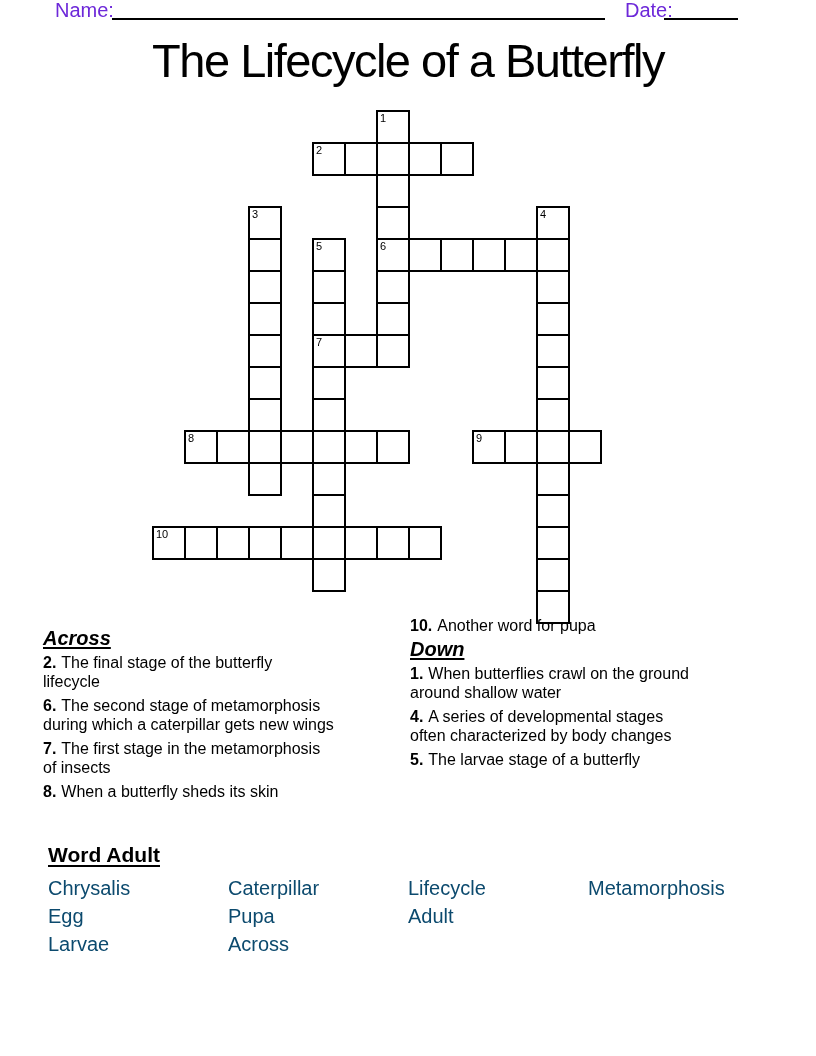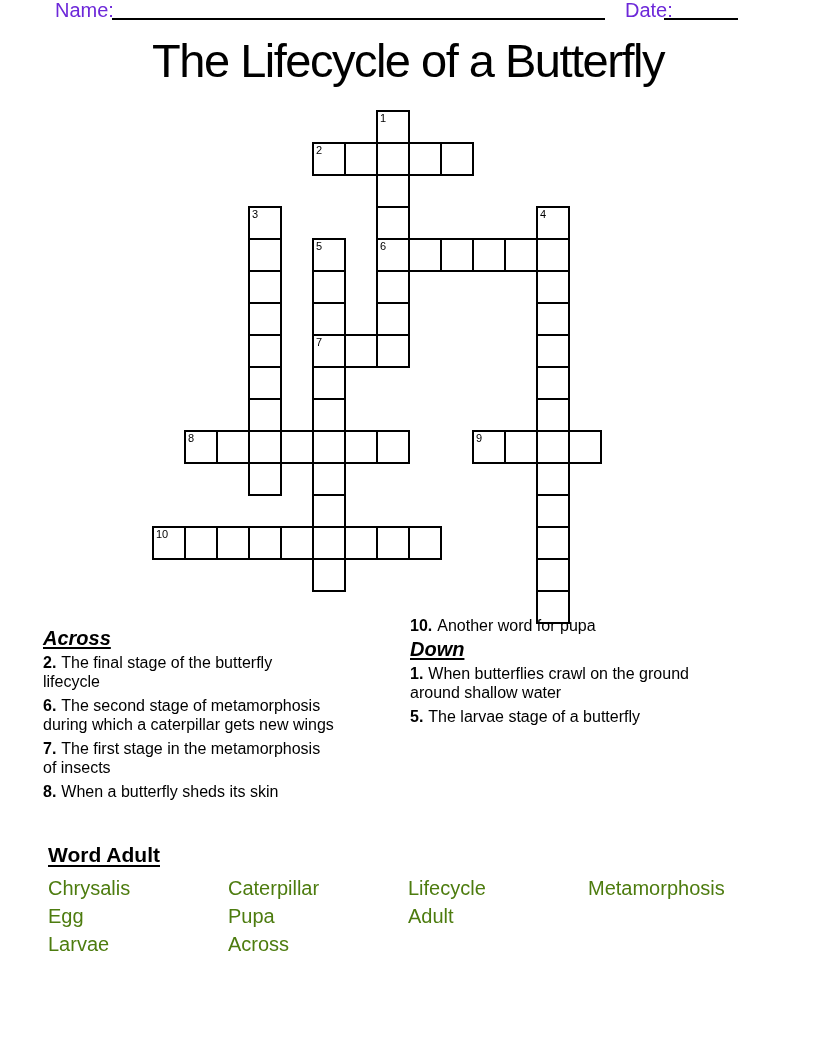--- a/index.html
+++ b/index.html
@@ -72,21 +72,21 @@
   .word-bank { position: absolute; left: 48px; top: 844px; width: 740px; }
   .wb-heading {
     font-size: 21px;
     font-weight: bold;
     text-decoration: underline;
     text-underline-offset: 3px;
     line-height: 22px;
     margin: 0 0 8px 0;
   }
   .wb-row { display: flex; height: 28px; }
-  .wb-cell { width: 180px; font-size: 20px; line-height: 28px; color: #4d7c0f; }
+  .wb-cell { width: 180px; font-size: 20px; line-height: 28px; color: #0c4a6e; }
 </style>
 </head>
 <body>
 
 <div class="page">
 
   <span class="hdr-label name-label">Name:</span>
   <div class="blank-line name-line"></div>
   <span class="hdr-label date-label">Date:</span>
   <div class="blank-line date-line"></div>
@@ -196,20 +196,22 @@
   </div>
 
   <div class="clue-col clues-right">
     <div id="across-overflow">
         <p class="clue"><span class="clue-num">10.</span><span class="clue-text">Another word for pupa</span></p>
       </div>
     <p class="section-heading down-heading">Down</p>
     <div id="down-list">
         <p class="clue"><span class="clue-num">1.</span><span class="clue-text">When butterflies crawl on the ground
 around shallow water</span></p>
+        <p class="clue"><span class="clue-num">4.</span><span class="clue-text">A series of developmental stages
+often characterized by body changes</span></p>
         <p class="clue"><span class="clue-num">5.</span><span class="clue-text">The larvae stage of a butterfly</span></p>
       </div>
   </div>
 
   <div class="word-bank">
     <p class="wb-heading">Word Adult</p>
     <div>
         <div class="wb-row">
           <div class="wb-cell">Chrysalis</div>
           <div class="wb-cell">Caterpillar</div>

